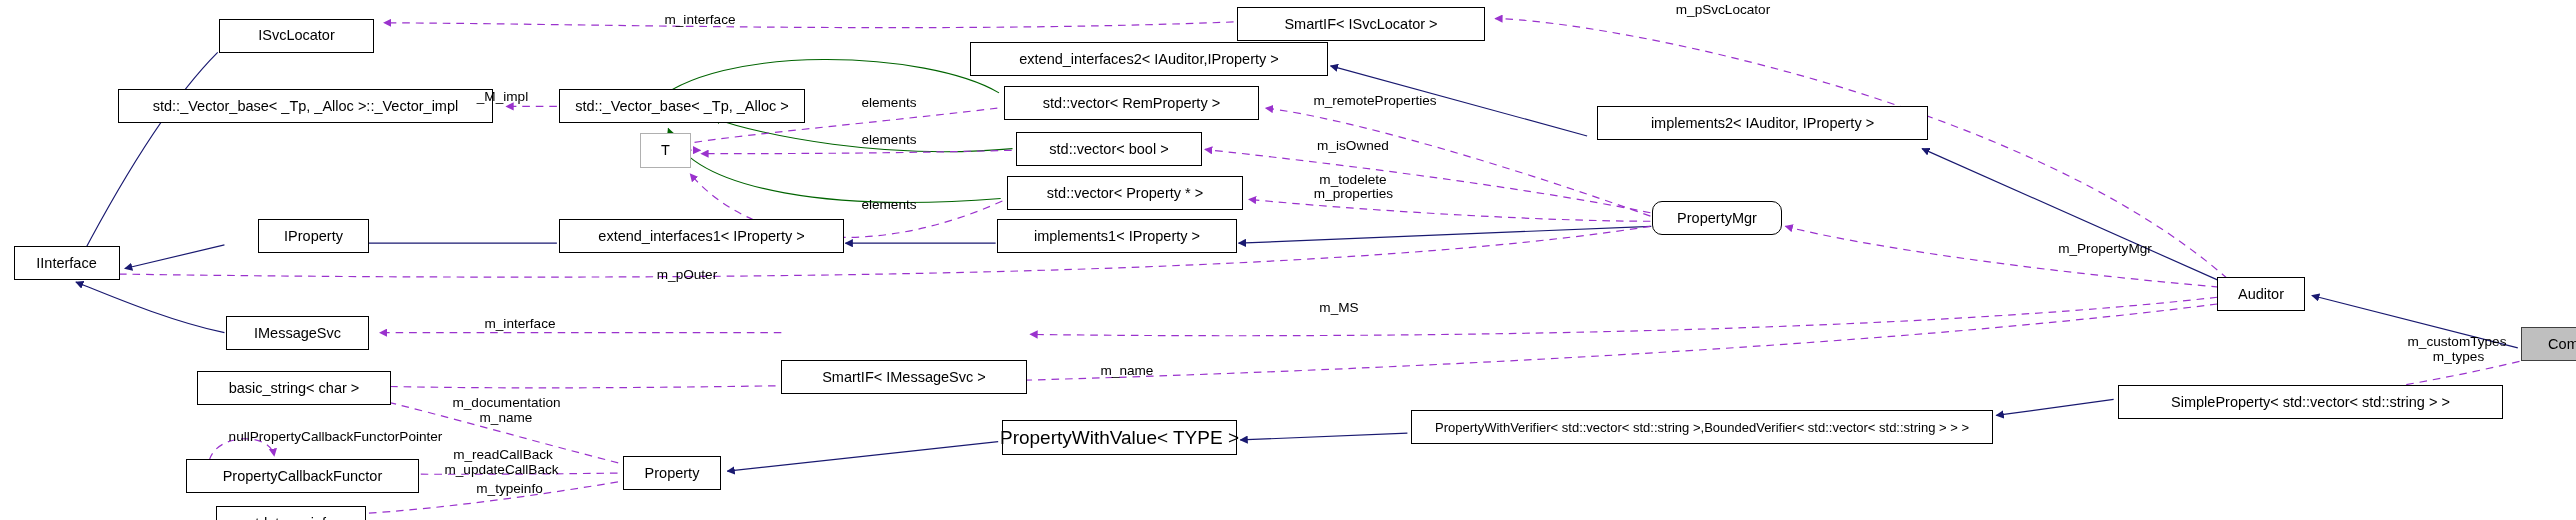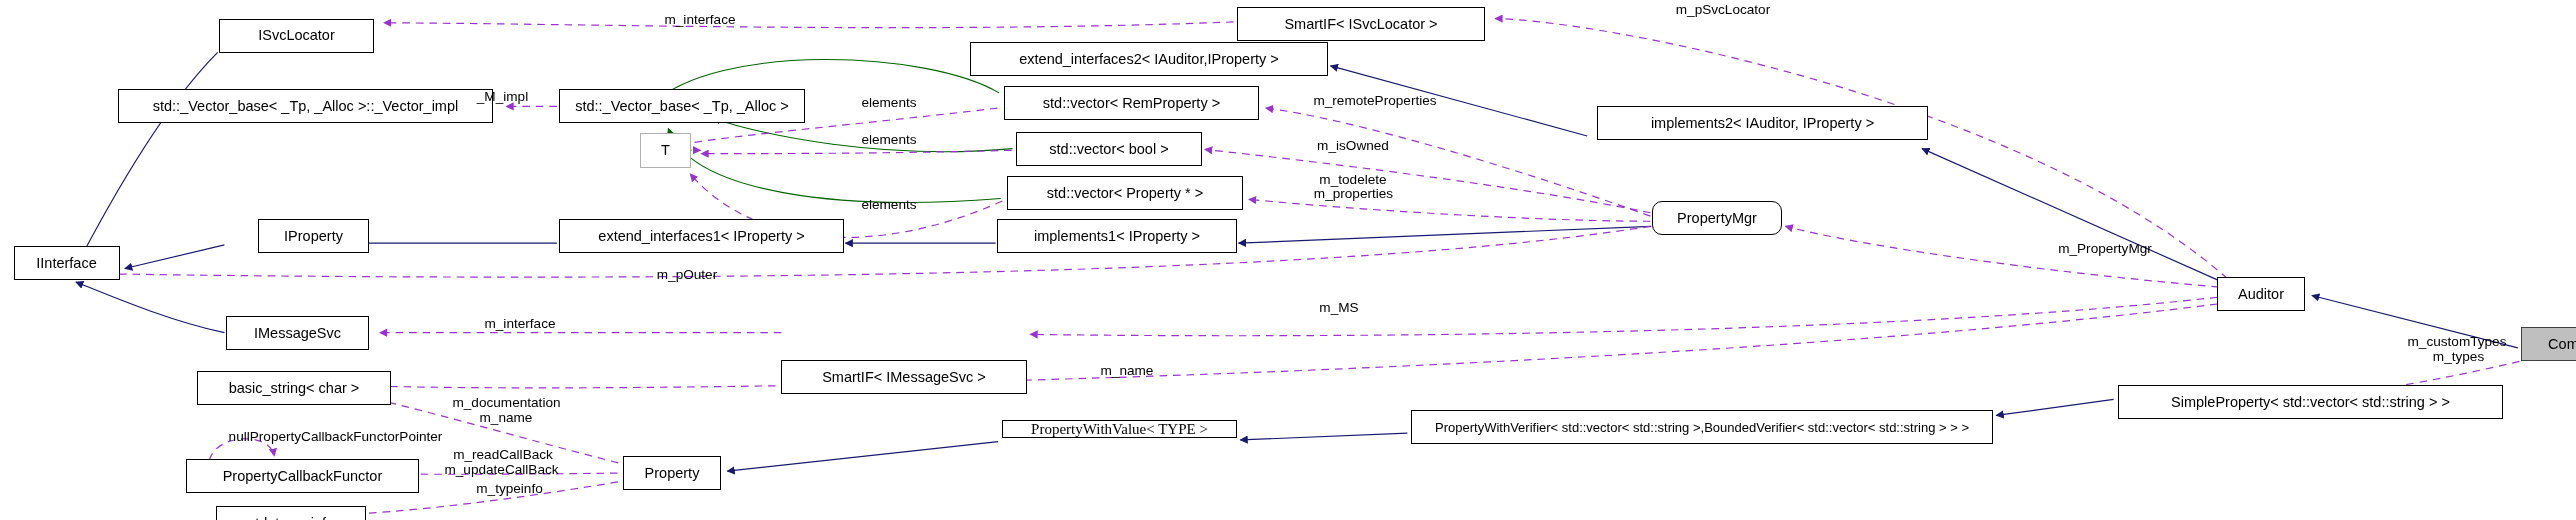--- a/index.html
+++ b/index.html
@@ -163,21 +163,21 @@
       <div class="node" style="left: 226px; top: 219px; width: 111px; height: 34px; font-size: 14.5px; margin-left: 32px;">IProperty</div>
       <div class="node" style="left: 559px; top: 219px; width: 285px; height: 34px; font-size: 14.5px;">extend_interfaces1&lt; IProperty &gt;</div>
       <div class="node" style="left: 997px; top: 219px; width: 240px; height: 34px; font-size: 14.5px;">implements1&lt; IProperty &gt;</div>
       <div class="node" style="left: 13.5px; top: 246px; width: 106px; height: 34px; font-size: 14.5px;">IInterface</div>
       <div class="node" style="left: 2217px; top: 277px; width: 88px; height: 34px; font-size: 14.5px;">Auditor</div>
       <div class="node" style="left: 226px; top: 316px; width: 143px; height: 34px; font-size: 14.5px;">IMessageSvc</div>
       <div class="node" style="left: 781px; top: 316px; width: 246px; height: 34px; font-size: 14.5px; margin-top: 44px;">SmartIF&lt; IMessageSvc &gt;</div>
       <div class="node focus" style="left: 2521px; top: 327px; width: 159px; height: 34px; font-size: 14.5px;">CommonAuditor</div>
       <div class="node" style="left: 197px; top: 371px; width: 194px; height: 34px; font-size: 14.5px;">basic_string&lt; char &gt;</div>
       <div class="node" style="left: 2118px; top: 385px; width: 385px; height: 34px; font-size: 14.5px;">SimpleProperty&lt; std::vector&lt; std::string &gt; &gt;</div>
-      <div class="node" style="left: 1002px; top: 420px; width: 235px; height: 18px; font-size: 15px; font-family: Liberation Serif, serif;">PropertyWithValue&lt; TYPE &gt;</div>
+      <div class="node" style="left: 1002px; top: 420px; width: 235px; height: 35px; font-size: 19px;">PropertyWithValue&lt; TYPE &gt;</div>
       <div class="node" style="left: 1411px; top: 410px; width: 582px; height: 34px; font-size: 13px;">PropertyWithVerifier&lt; std::vector&lt; std::string &gt;,BoundedVerifier&lt; std::vector&lt; std::string &gt; &gt; &gt;</div>
       <div class="node" style="left: 186px; top: 459px; width: 233px; height: 34px; font-size: 14.5px;">PropertyCallbackFunctor</div>
       <div class="node" style="left: 623px; top: 456px; width: 98px; height: 34px; font-size: 14.5px;">Property</div>
       <div class="node" style="left: 216px; top: 506px; width: 150px; height: 34px; font-size: 14.5px;">std::type_info</div>
     </div>
 
   <div id="labels-layer">
       <div class="edge-label" style="left: 624px; top: 11.8px; width: 152px; text-align: center; font-size: 13.6px;">m_interface</div>
       <div class="edge-label" style="left: 1630px; top: 1.7px; width: 186px; text-align: center; font-size: 13.6px;">m_pSvcLocator</div>
       <div class="edge-label" style="left: 452px; top: 89px; width: 101px; text-align: center; font-size: 13.6px;">_M_impl</div>

